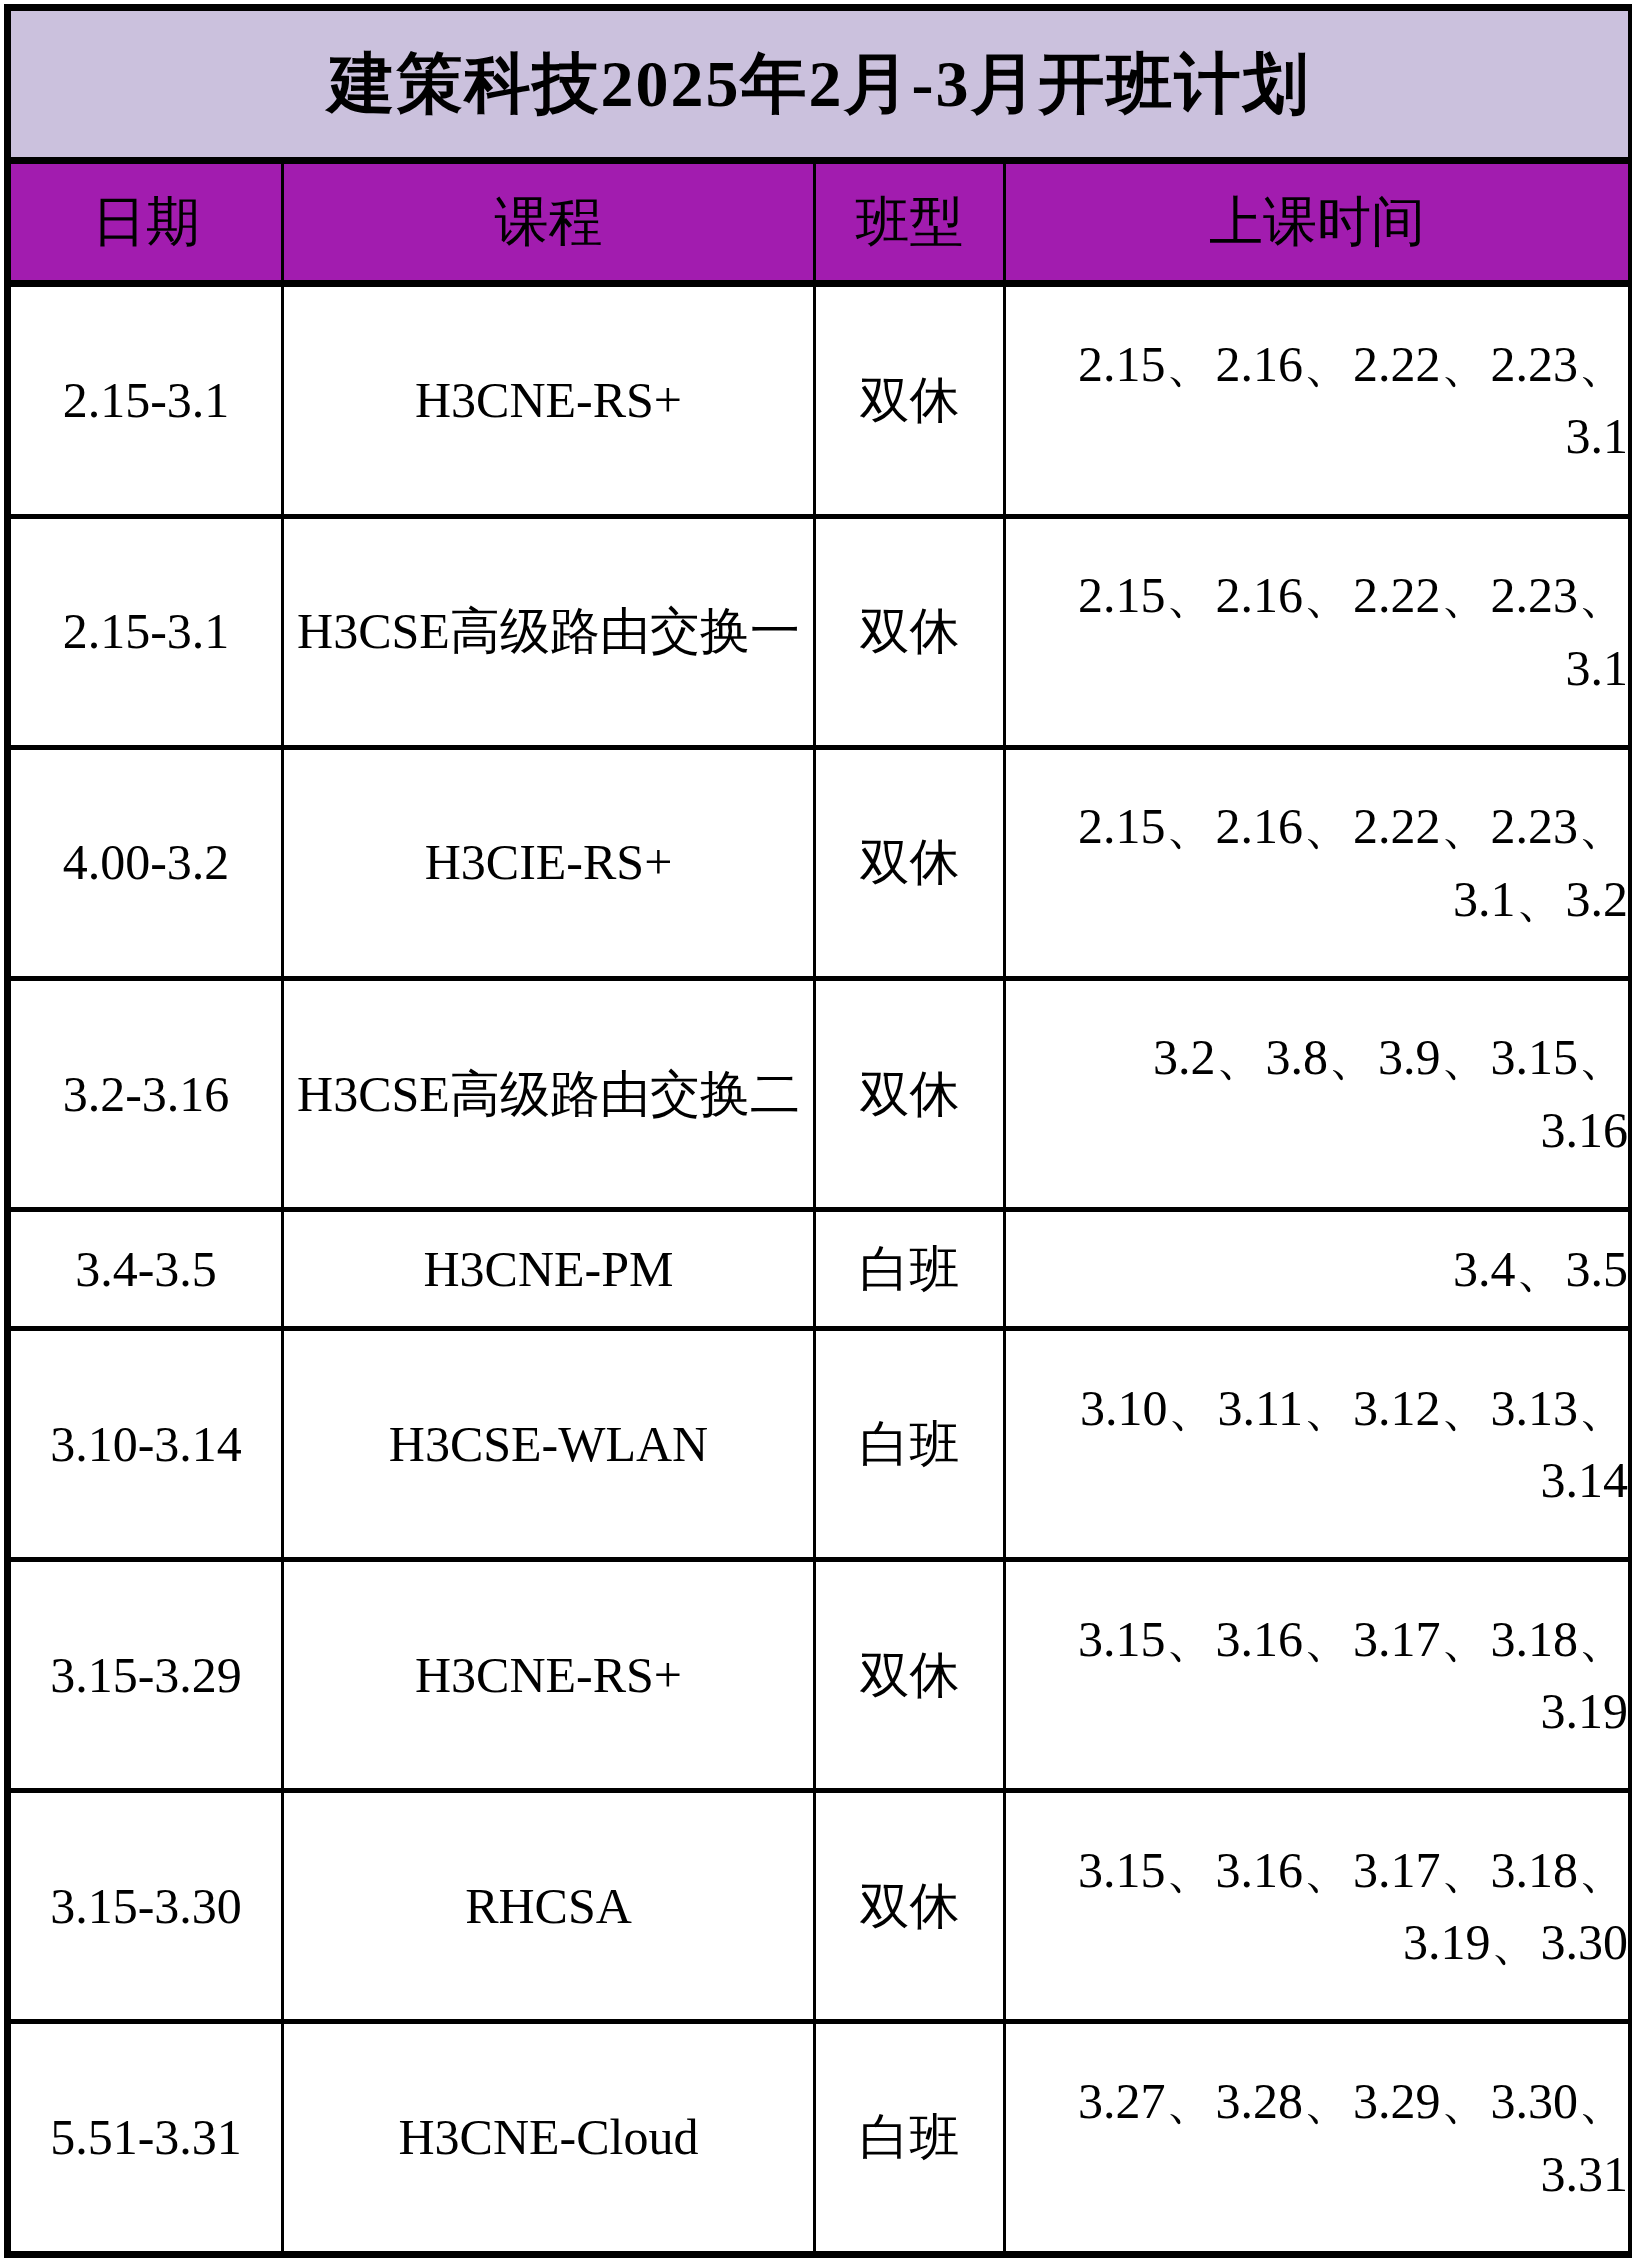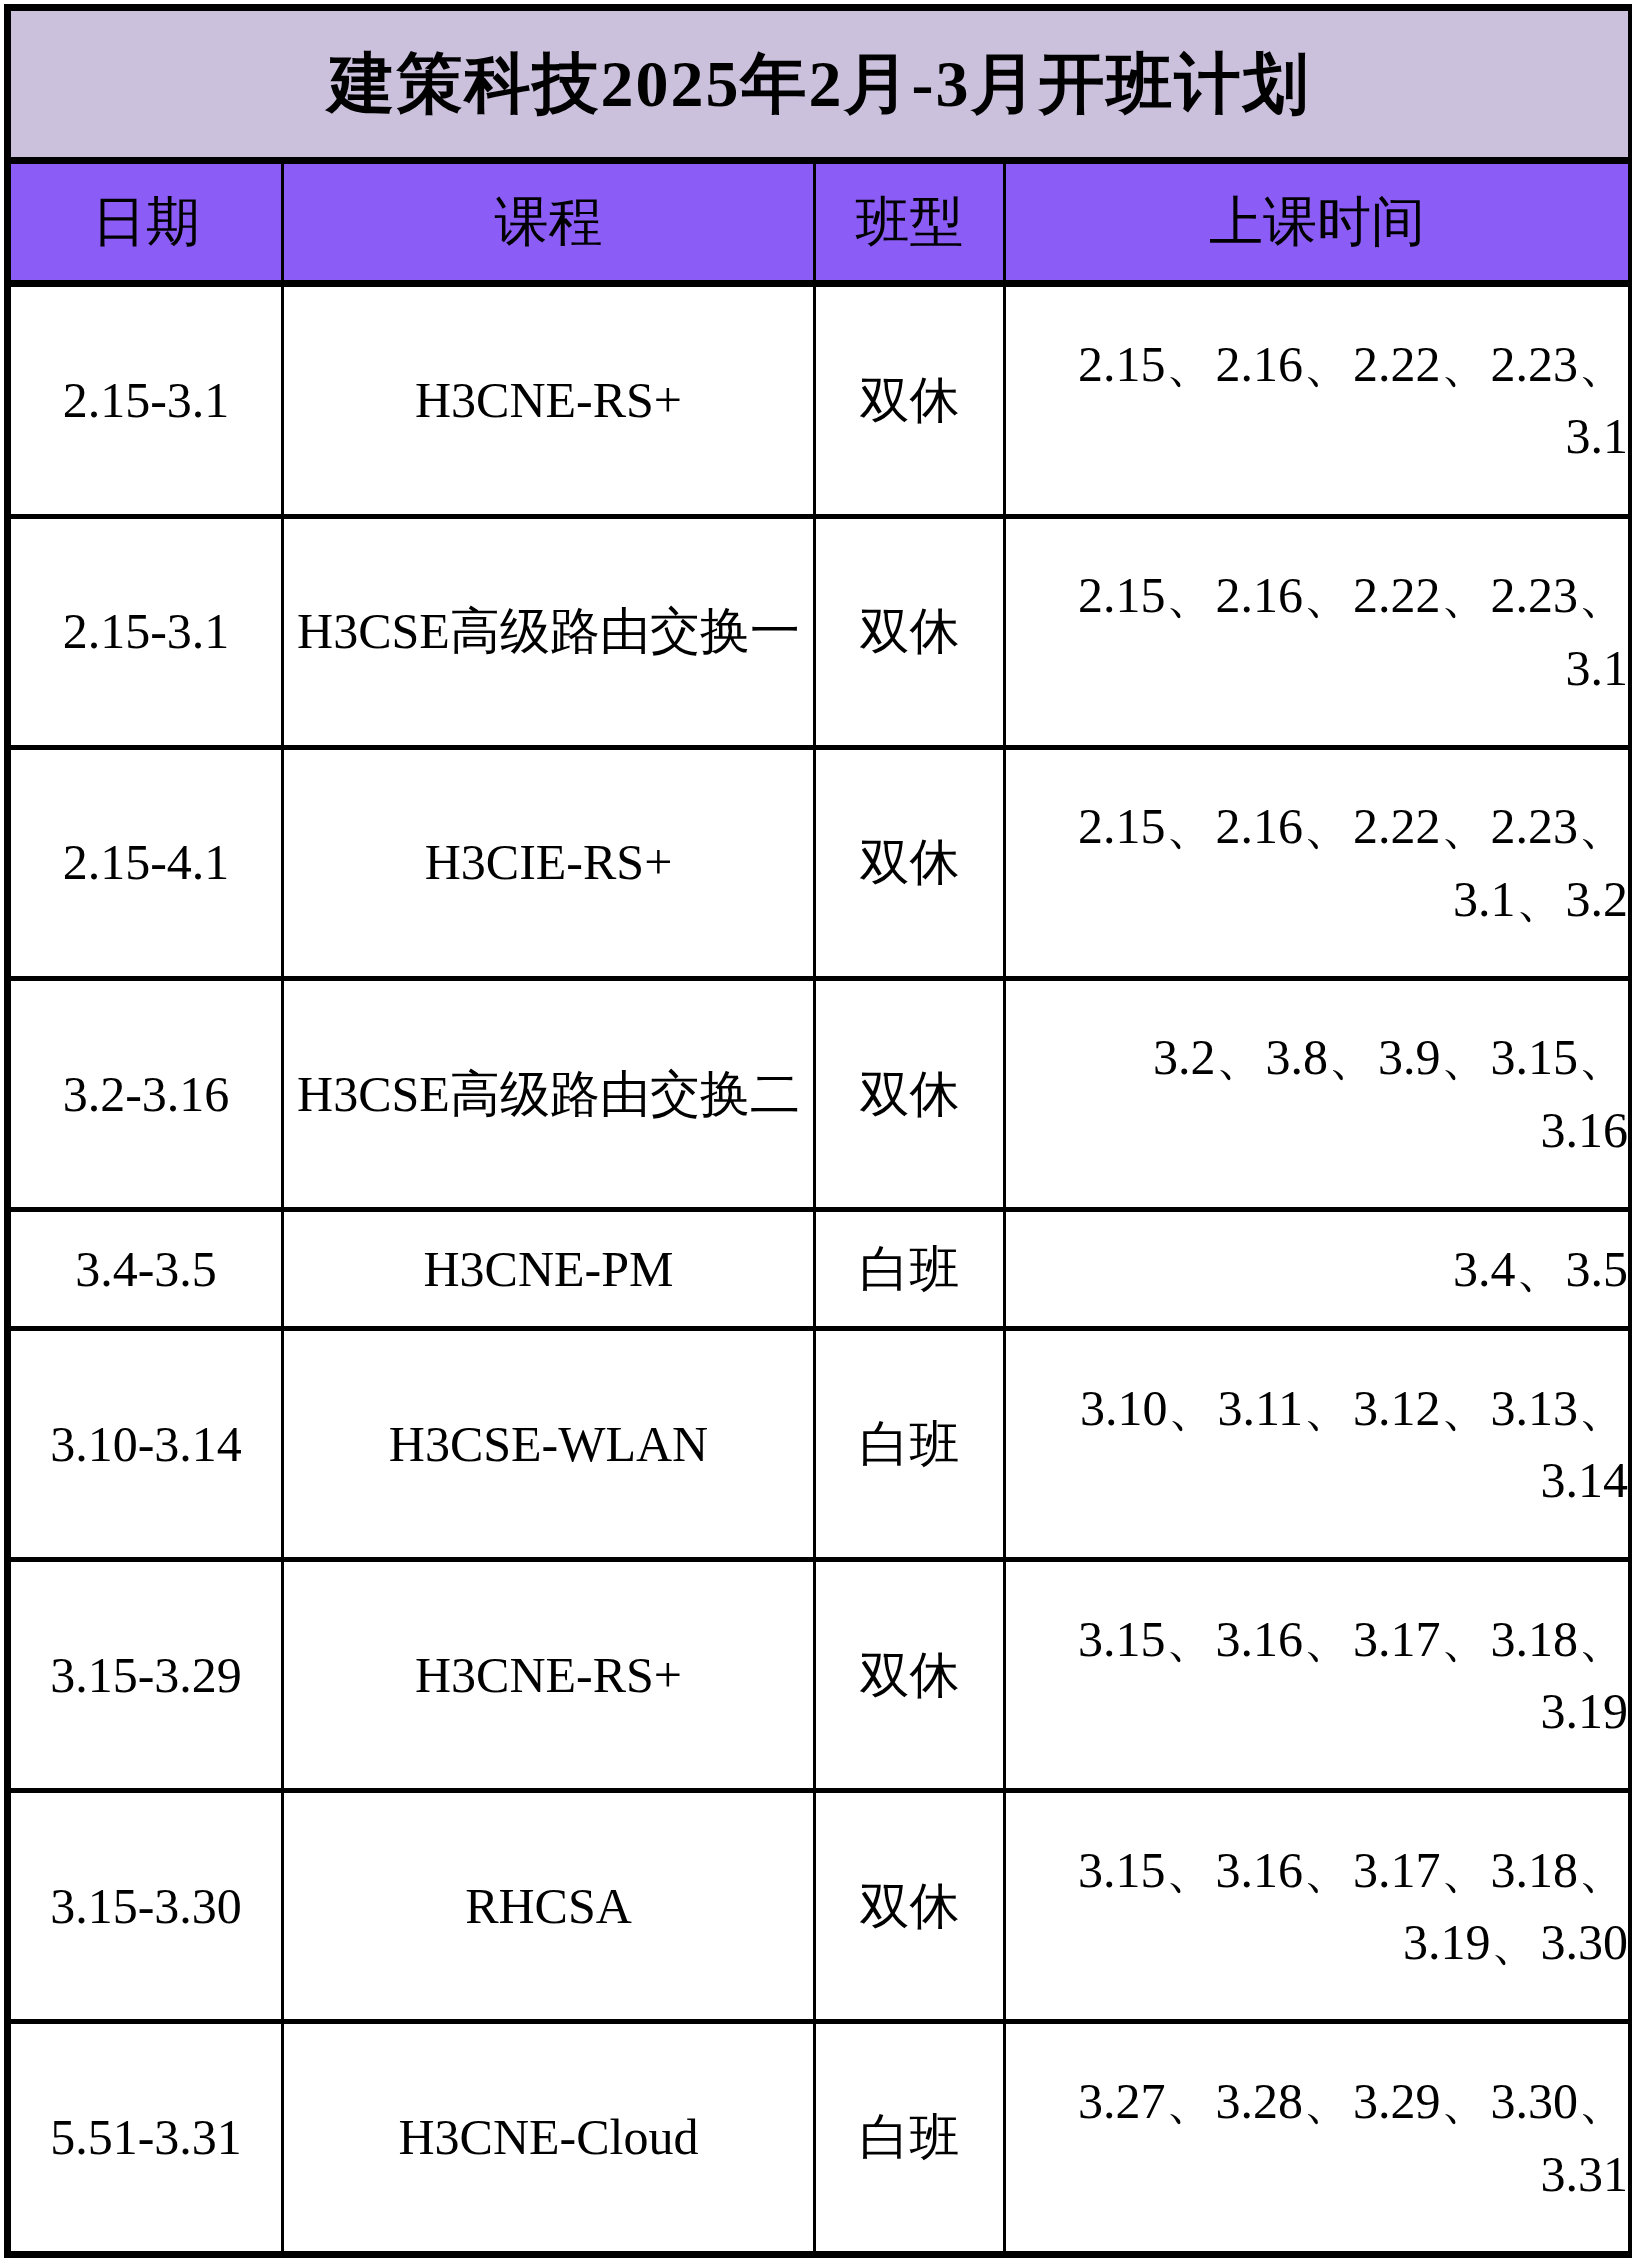--- a/index.html
+++ b/index.html
@@ -49,21 +49,21 @@
   }
   .title-cell {
     background: #CBC1DD;
     height: 146px;
     font-size: 66px;
     font-weight: bold;
     letter-spacing: 2px;
     border-bottom-width: 7px;
   }
   .header-row th {
-    background: #8b5cf6;
+    background: #a21caf;
     height: 116px;
     font-size: 54px;
     font-weight: normal;
     border-bottom-width: 7px;
   }
   .data-row td {
     font-size: 50px;
     font-weight: normal;
     background: #ffffff;
     line-height: 1.45;
@@ -104,21 +104,21 @@
 3.1</td>
       </tr>
       <tr class="data-row">
         <td class="date">2.15-3.1</td>
         <td class="course">H3CSE高级路由交换一</td>
         <td class="type">双休</td>
         <td class="time">2.15、2.16、2.22、2.23、
 3.1</td>
       </tr>
       <tr class="data-row">
-        <td class="date">2.15-4.1</td>
+        <td class="date">4.00-3.2</td>
         <td class="course">H3CIE-RS+</td>
         <td class="type">双休</td>
         <td class="time">2.15、2.16、2.22、2.23、
 3.1、3.2</td>
       </tr>
       <tr class="data-row">
         <td class="date">3.2-3.16</td>
         <td class="course">H3CSE高级路由交换二</td>
         <td class="type">双休</td>
         <td class="time">3.2、3.8、3.9、3.15、

